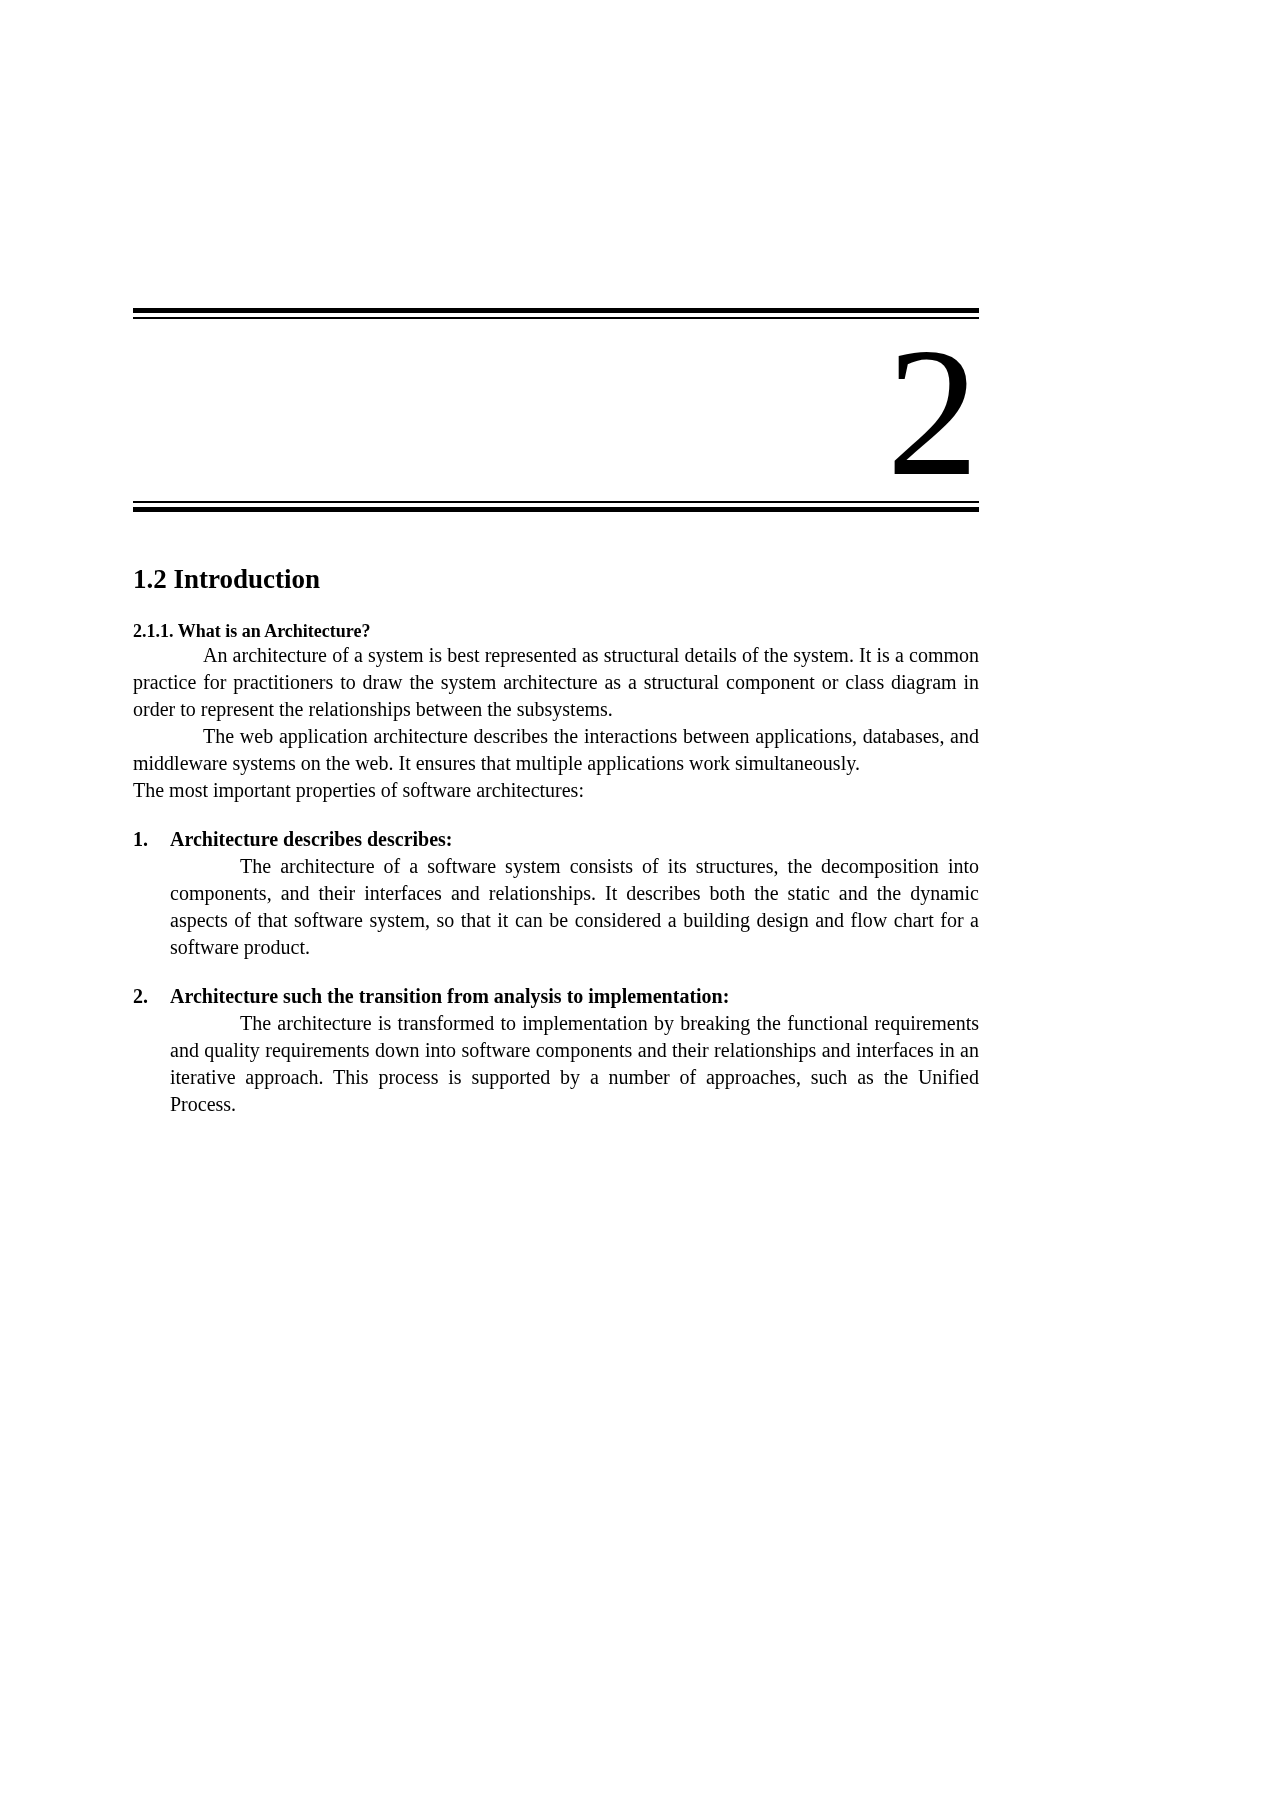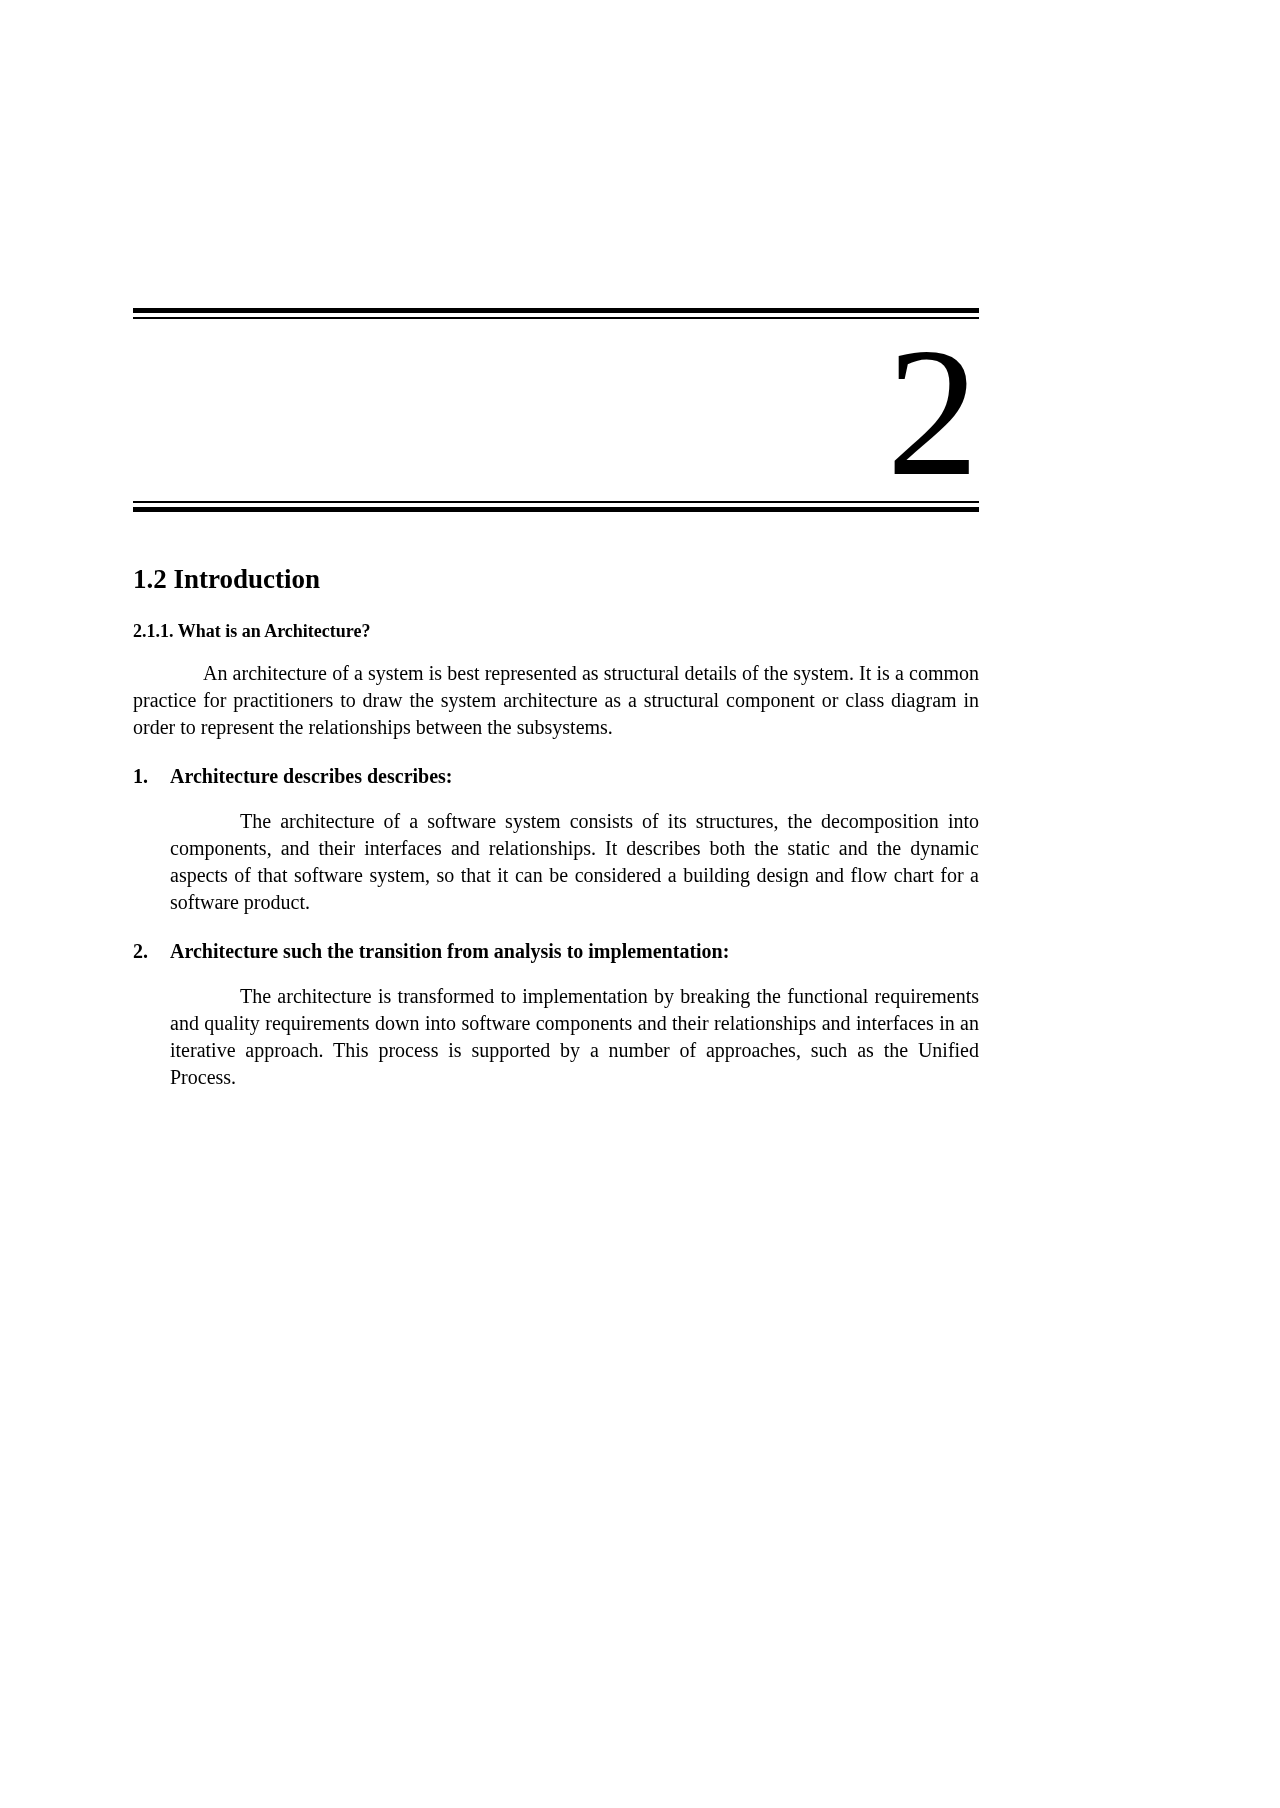--- a/index.html
+++ b/index.html
@@ -54,21 +54,20 @@
     margin-top: 52px;
     font-size: 27px;
     font-weight: bold;
   }
   .subsection-heading {
     margin-top: 26px;
     font-size: 18px;
     font-weight: bold;
   }
   .para {
-    margin-top: 18px;
     font-size: 20px;
     line-height: 27px;
     text-align: justify;
   }
   .indent { text-indent: 70px; }
   .list-item { margin-top: 22px; }
   .li-head {
     display: flex;
     font-size: 20px;
     line-height: 27px;
@@ -92,21 +91,23 @@
     </div>
 
     <div class="rule rule-bottom"></div>
 
     <h2 class="section-heading">1.2 Introduction</h2>
 
     <h3 class="subsection-heading">2.1.1. What is an Architecture?</h3>
 
     <p class="para indent">An architecture of a system is best represented as structural details of the system. It is a common practice for practitioners to draw the system architecture as a structural component or class diagram in order to represent the relationships between the subsystems.</p>
 
+    <p class="para indent">The web application architecture describes the interactions between applications, databases, and middleware systems on the web. It ensures that multiple applications work simultaneously.</p>
 
+    <p class="para">The most important properties of software architectures:</p>
 
     <div class="list-item">
       <div class="li-head">
         <span class="li-num">1.</span>
         <span class="li-title">Architecture describes describes:</span>
       </div>
       <p class="para indent li-body">The architecture of a software system consists of its structures, the decomposition into components, and their interfaces and relationships. It describes both the static and the dynamic aspects of that software system, so that it can be considered a building design and flow chart for a software product.</p>
     </div>
 
     <div class="list-item">

